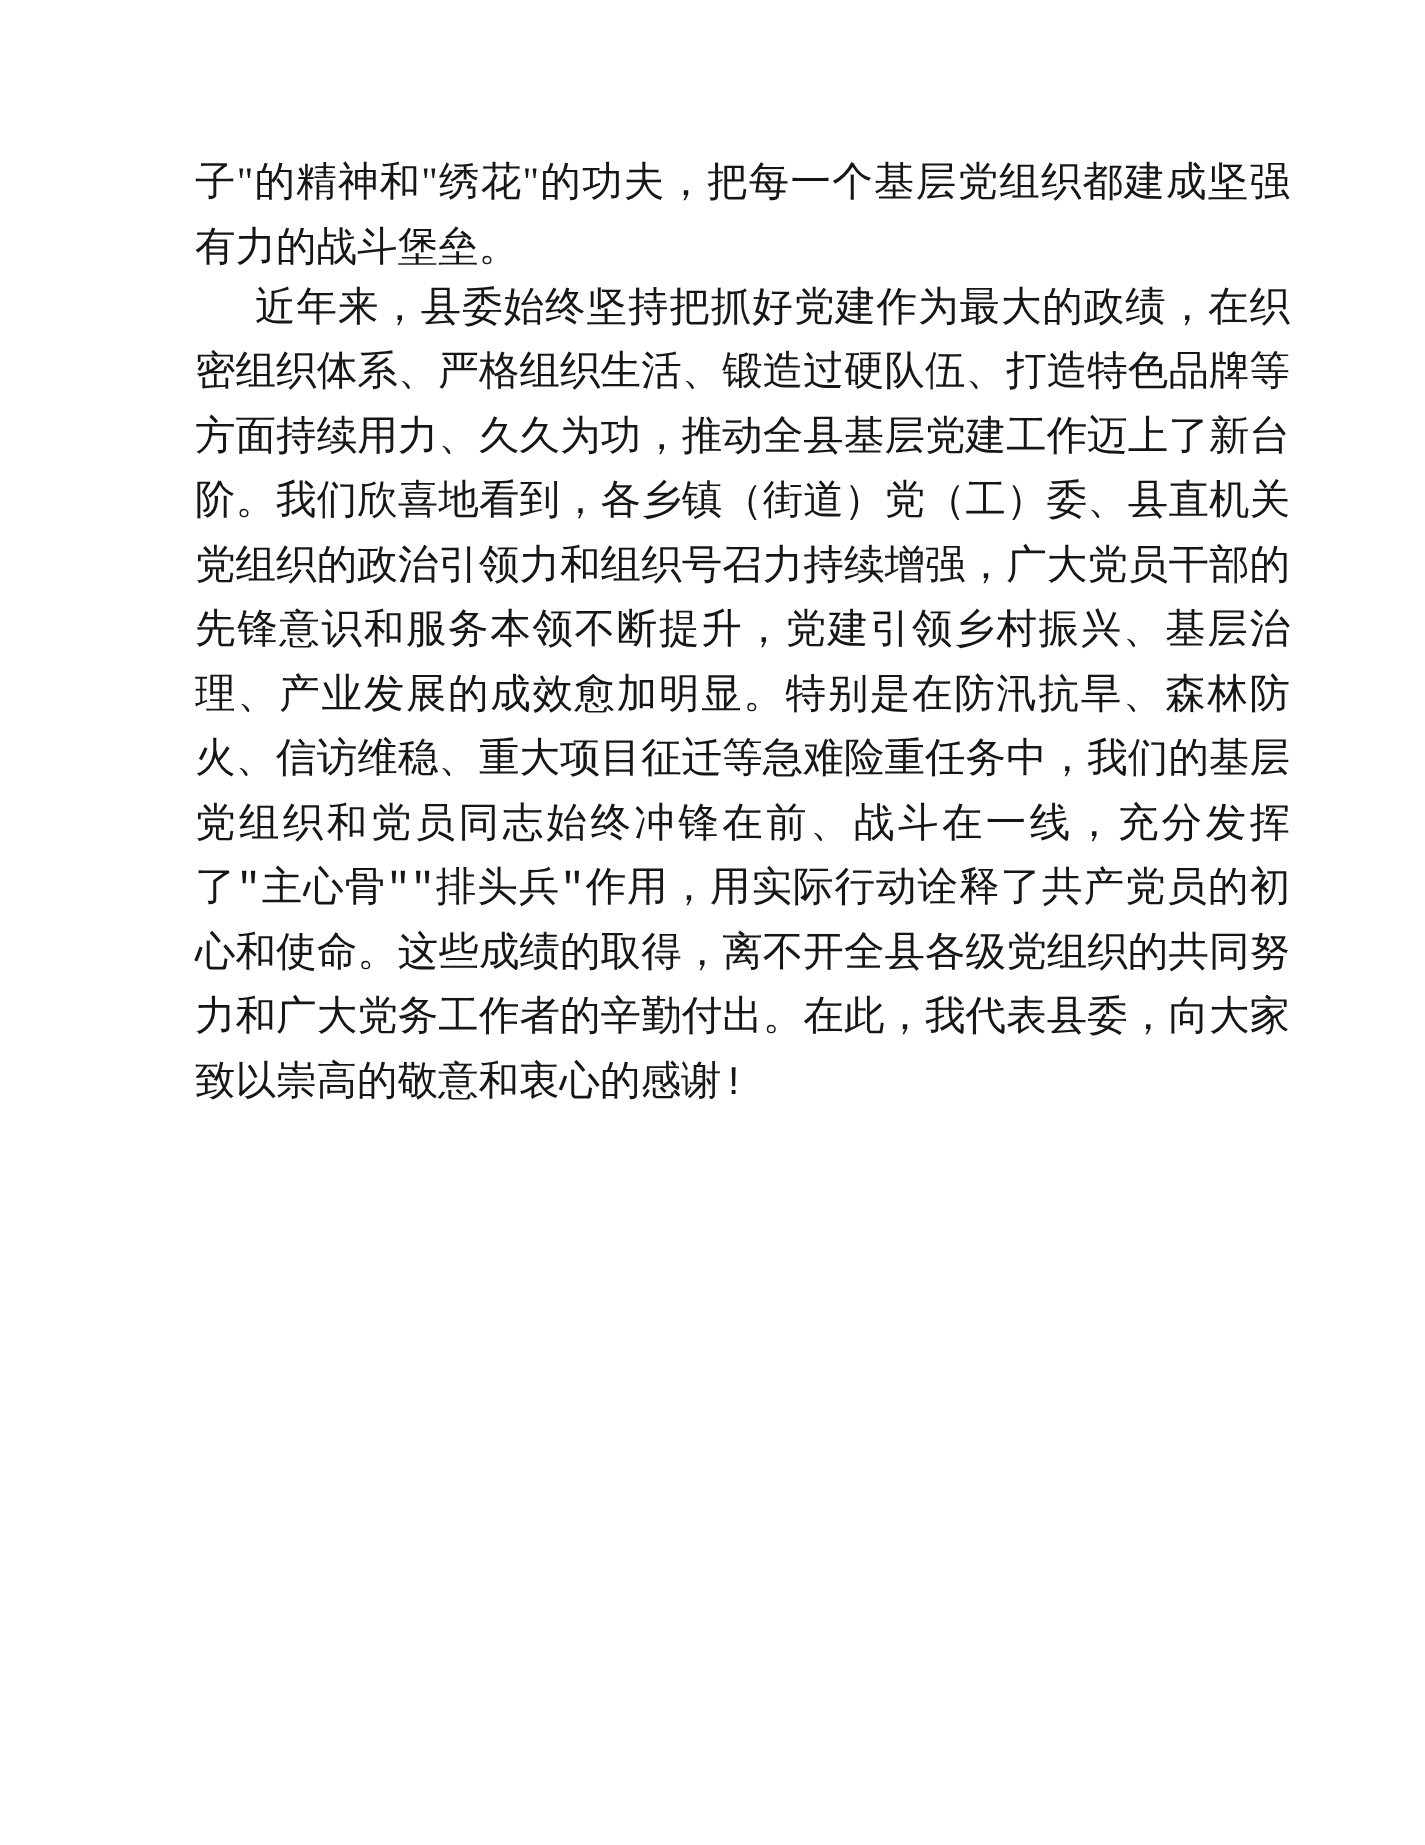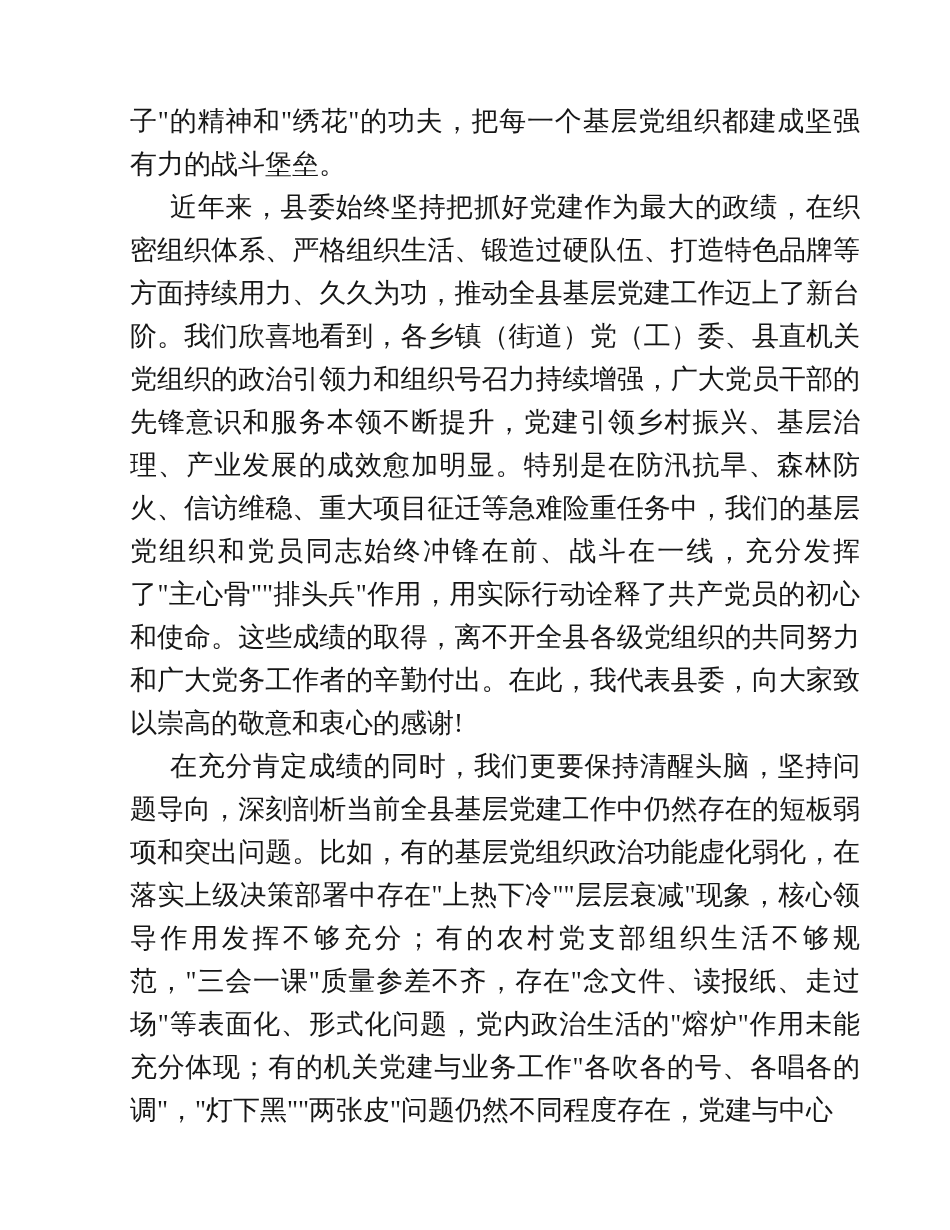--- a/index.html
+++ b/index.html
@@ -32,24 +32,24 @@
     text-align: justify;
     letter-spacing: 0;
   }
   .para {
     margin: 0;
     padding: 0;
     text-indent: 0;
   }
   .para.indent {
     text-indent: 40px;
+    font-family: Liberation Mono, monospace;
   }
 </style>
 </head>
 <body style="background: rgb(255, 255, 255);">
 
 <div class="page">
   <div class="doc-content" id="paragraphs" style="color: rgb(22, 22, 22);">
       <p class="para">子"的精神和"绣花"的功夫，把每一个基层党组织都建成坚强有力的战斗堡垒。</p>
       <p class="para indent">近年来，县委始终坚持把抓好党建作为最大的政绩，在织密组织体系、严格组织生活、锻造过硬队伍、打造特色品牌等方面持续用力、久久为功，推动全县基层党建工作迈上了新台阶。我们欣喜地看到，各乡镇（街道）党（工）委、县直机关党组织的政治引领力和组织号召力持续增强，广大党员干部的先锋意识和服务本领不断提升，党建引领乡村振兴、基层治理、产业发展的成效愈加明显。特别是在防汛抗旱、森林防火、信访维稳、重大项目征迁等急难险重任务中，我们的基层党组织和党员同志始终冲锋在前、战斗在一线，充分发挥了"主心骨""排头兵"作用，用实际行动诠释了共产党员的初心和使命。这些成绩的取得，离不开全县各级党组织的共同努力和广大党务工作者的辛勤付出。在此，我代表县委，向大家致以崇高的敬意和衷心的感谢!</p>
-      <p class="para indent">在充分肯定成绩的同时，我们更要保持清醒头脑，坚持问题导向，深刻剖析当前全县基层党建工作中仍然存在的短板弱项和突出问题。比如，有的基层党组织政治功能虚化弱化，在落实上级决策部署中存在"上热下冷""层层衰减"现象，核心领导作用发挥不够充分；有的农村党支部组织生活不够规范，"三会一课"质量参差不齐，存在"念文件、读报纸、走过场"等表面化、形式化问题，党内政治生活的"熔炉"作用未能充分体现；有的机关党建与业务工作"各吹各的号、各唱各的调"，"灯下黑""两张皮"问题仍然不同程度存在，党建与中心</p>
     </div>
 </div>
 
 </body></html>

